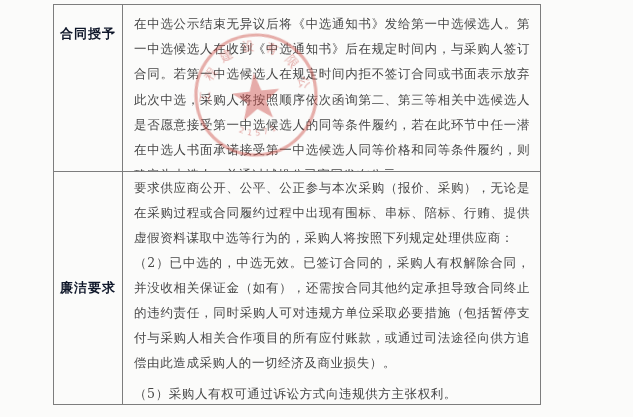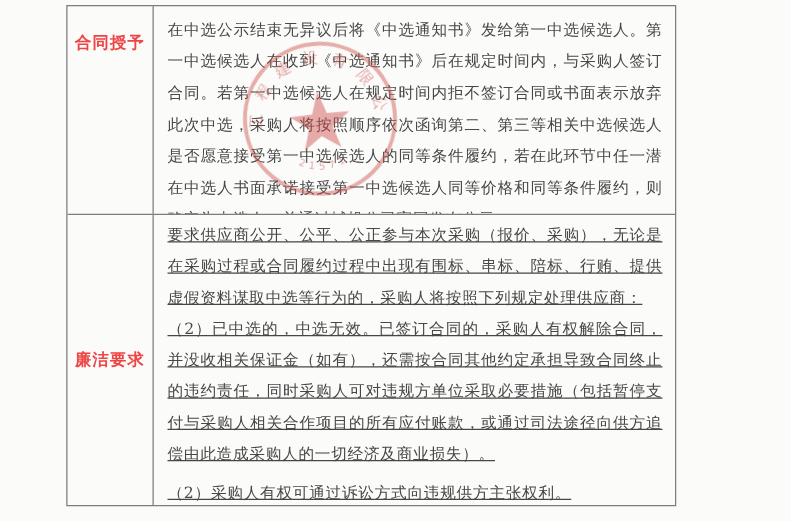--- a/index.html
+++ b/index.html
@@ -19,37 +19,37 @@
     box-sizing:border-box;
   }
   .trow { display:flex; min-height:0; }
   .trow.first { height:166px; border-bottom:1px solid #7d7d7d; }
   .trow.second { flex:1; }
   .hcell {
     width:69px; flex:0 0 69px;
     border-right:1px solid #7d7d7d;
     display:flex; justify-content:center;
     font-weight:bold; font-size:13px;
-    letter-spacing:1px; color:#ef4444;
+    letter-spacing:1px; color:#0f172a;
     box-sizing:border-box;
   }
   .hcell.top { align-items:flex-start; padding-top:20px; }
   .hcell.middle { align-items:center;text-align:center; }
   .bcell {
     flex:1;
     padding:6px 10px 0 11px;
     font-size:12.5px;
     line-height:25.2px;
     text-align:justify;
     letter-spacing:0.6px;
     color:#474747;
     overflow:hidden;
   }
   .bcell p { margin:0; }
-  .trow.second .bcell { padding-top:3px; line-height:25px;text-decoration:underline; }
+  .trow.second .bcell { padding-top:3px; line-height:25px; }
   .para-num2 { margin-top:6px !important; }
   .stamp {
     position:absolute; left:188px; top:27px;
     width:136px; height:136px;
     transform:rotate(-6deg);
     opacity:0.88;
     pointer-events:none;
   }
 </style>
 </head>
@@ -68,21 +68,21 @@
       </div>
     </div>
 
     <div class="trow second">
       <div class="hcell middle">
         <span>廉洁要求</span>
       </div>
       <div class="bcell">
         <p>要求供应商公开、公平、公正参与本次采购（报价、采购），无论是在采购过程或合同履约过程中出现有围标、串标、陪标、行贿、提供虚假资料谋取中选等行为的，采购人将按照下列规定处理供应商：</p>
         <p class="para-num1">（2）已中选的，中选无效。已签订合同的，采购人有权解除合同，并没收相关保证金（如有），还需按合同其他约定承担导致合同终止的违约责任，同时采购人可对违规方单位采取必要措施（包括暂停支付与采购人相关合作项目的所有应付账款，或通过司法途径向供方追偿由此造成采购人的一切经济及商业损失）。</p>
-        <p class="para-num2">（2）采购人有权可通过诉讼方式向违规供方主张权利。</p>
+        <p class="para-num2">（5）采购人有权可通过诉讼方式向违规供方主张权利。</p>
 
       </div>
     </div>
 
   </div>
 
   <svg class="stamp" viewBox="0 0 136 136" xmlns="http://www.w3.org/2000/svg">
     <defs>
       <path id="arcTop" d="M 23.8 83.7 A 46 46 0 1 1 111.2 83.7" fill="none"></path>
       <path id="arcBottom" d="M 36.4 93.7 A 40 40 0 0 0 98.6 93.7" fill="none"></path>

